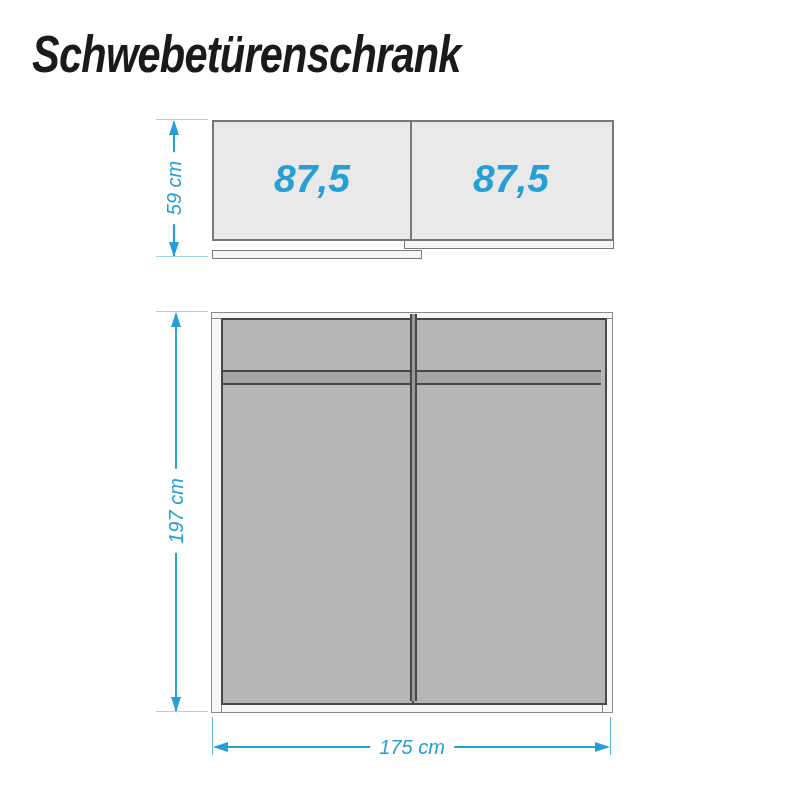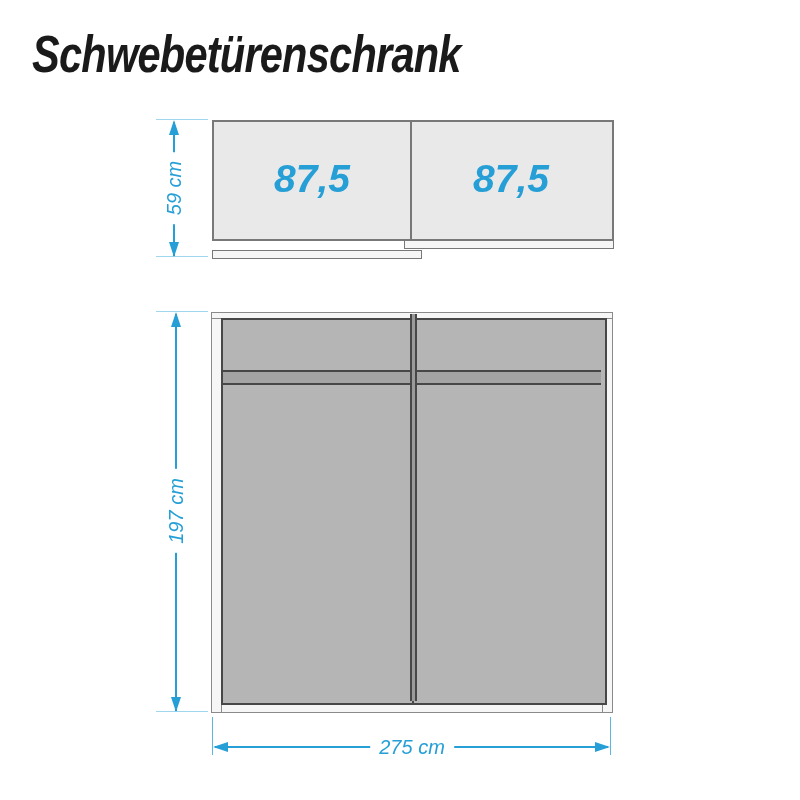--- a/index.html
+++ b/index.html
@@ -81,15 +81,15 @@
   <div class="door" style="left:412px;width:191px;"></div>
   <div class="door-band" style="left:223px;width:187px;"></div>
   <div class="door-band" style="left:414px;width:187px;"></div>
   <div class="divider"></div>
 
   <div class="extline" style="left:212px;top:717px;height:38px;"></div>
   <div class="extline" style="left:610px;top:717px;height:38px;"></div>
   <div class="dimline-h" style="left:215px;top:746px;width:393px;"></div>
   <div class="arr arr-left" style="left:213px;top:742px;"></div>
   <div class="arr arr-right" style="left:595px;top:742px;"></div>
-  <div class="dim-label" style="left:412px;top:747px;">275 cm</div>
+  <div class="dim-label" style="left:412px;top:747px;">175 cm</div>
 
 </div>
 
 </body></html>

